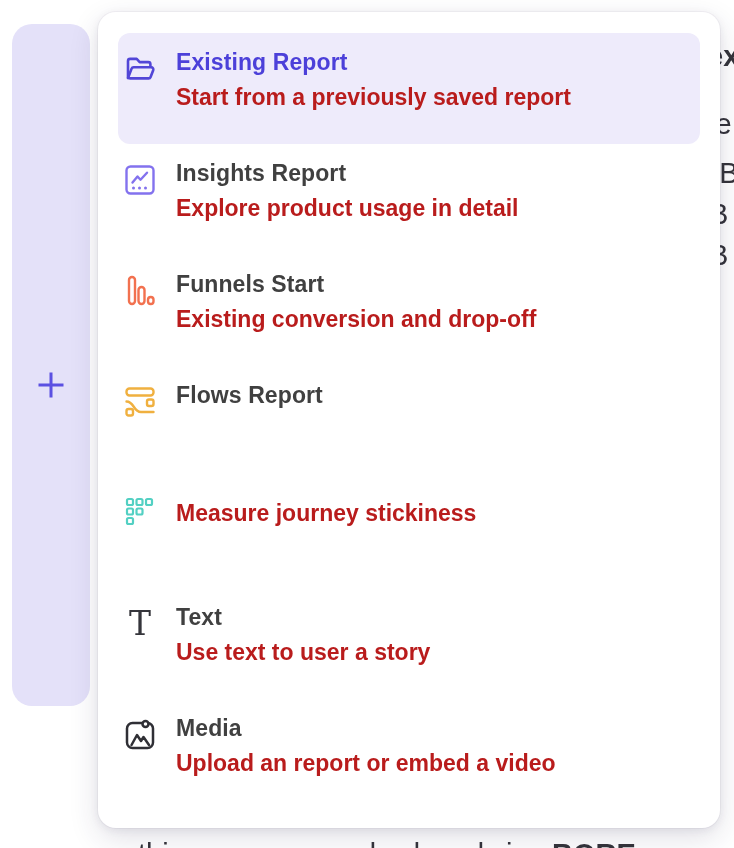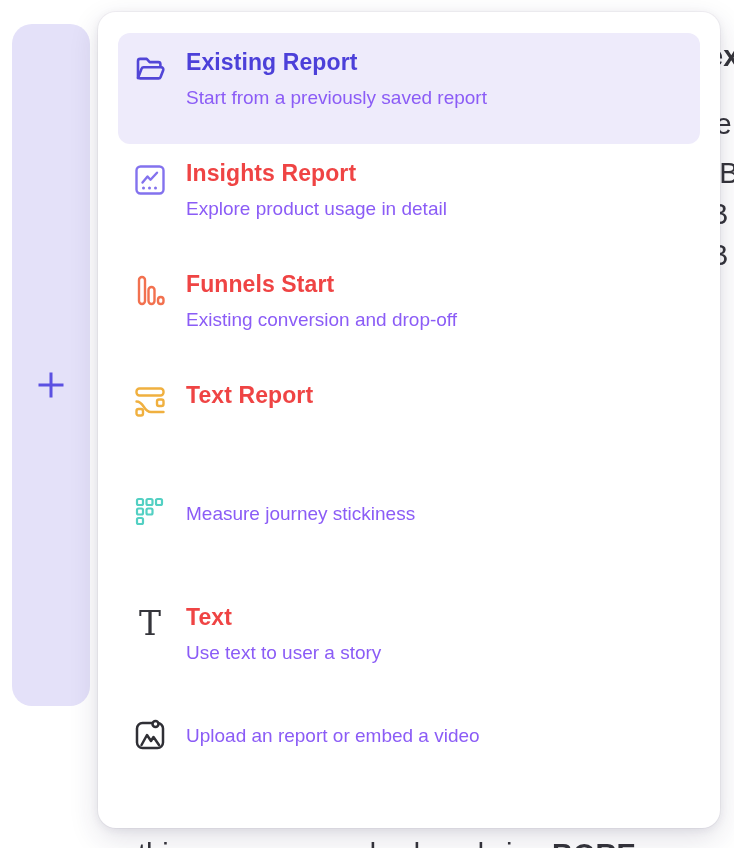--- a/index.html
+++ b/index.html
@@ -17,29 +17,29 @@
     width:40px; height:40px; display:flex; align-items:center; justify-content:center;
     cursor:pointer; background:transparent; border:none; }
 
   
   .popover { position:absolute; left:98px; top:12px; width:622px; height:816px;
     background:#ffffff; border-radius:18px; z-index:3; padding:21px 20px;
     box-shadow:0 10px 30px rgba(40,35,80,.14), 0 2px 8px rgba(40,35,80,.08), 0 0 0 1px rgba(40,35,80,.04);
     display:flex; flex-direction:column; }
 
   .menu-item { display:flex; align-items:flex-start; height:111px; flex:0 0 auto;
-    padding:15px 14px; border-radius:12px; cursor:pointer; }
+    padding:15px 4px; border-radius:12px; cursor:pointer; }
   .menu-item.active { background:#eeebfb; }
 
   .item-icon { width:36px; height:36px; flex:0 0 36px; margin-top:3px;
     display:flex; align-items:center; justify-content:center; }
   .item-text { margin-left:18px; display:flex; flex-direction:column; }
-  .item-title { font-size:23px; line-height:28px; font-weight:600; color:#ef4444; letter-spacing:.1px; }
+  .item-title { font-size:23px; line-height:28px; font-weight:600; color:#404040; letter-spacing:.1px; }
   .menu-item.active .item-title { color:#4c40d9; }
-  .item-sub { margin-top:10px; font-size:19px; line-height:23px; font-weight:400; color:#8b5cf6; }
+  .item-sub { margin-top:10px; font-size:23px; line-height:23px; font-weight:700; color:#b91c1c; }
 
   .t-glyph { font-family:"DejaVu Serif", serif; font-size:33px; line-height:34px;
     color:#35353b; font-weight:500; }
 
   svg { display:block; }
 </style>
 </head>
 <body>
 
 <span class="bg-frag bold" style="left:707px; top:40px;">ex</span>
@@ -113,21 +113,21 @@
   <div class="menu-item">
     <span class="item-icon">
       <svg width="36" height="36" viewBox="0 0 36 36" fill="none">
         <rect x="4.5" y="4.5" width="27" height="7" rx="3" stroke="#f0b03f" stroke-width="2.4"></rect>
         <rect x="25" y="15.5" width="6.5" height="6.5" rx="2" stroke="#f0b03f" stroke-width="2.4"></rect>
         <rect x="4.5" y="25" width="6.5" height="6.5" rx="2" stroke="#f0b03f" stroke-width="2.4"></rect>
         <path d="M4.5 17.5 c8 0 6.5 10.5 14.5 10.5 h12.5" stroke="#f0b03f" stroke-width="2.4" stroke-linecap="round"></path>
       </svg>
     </span>
     <span class="item-text">
-      <span class="item-title">Text Report</span>
+      <span class="item-title">Flows Report</span>
     </span>
   </div>
 
   <div class="menu-item">
     <span class="item-icon">
       <svg width="36" height="36" viewBox="0 0 36 36" fill="none">
         <rect x="5" y="4" width="6" height="6" rx="1.5" stroke="#53d0c3" stroke-width="2.2"></rect>
         <rect x="14.5" y="4" width="6" height="6" rx="1.5" stroke="#53d0c3" stroke-width="2.2"></rect>
         <rect x="24" y="4" width="6" height="6" rx="1.5" stroke="#53d0c3" stroke-width="2.2"></rect>
         <rect x="5" y="13.5" width="6" height="6" rx="1.5" stroke="#53d0c3" stroke-width="2.2"></rect>
@@ -152,17 +152,18 @@
 
   <div class="menu-item">
     <span class="item-icon">
       <svg width="36" height="36" viewBox="0 0 36 36" fill="none">
         <rect x="5" y="6" width="26" height="25" rx="5.5" stroke="#2f2f35" stroke-width="2.5"></rect>
         <circle cx="23.5" cy="7" r="3" fill="#ffffff" stroke="#2f2f35" stroke-width="2.5"></circle>
         <path d="M9.5 28 l5.5-10 4 6 2.5-4 5.5 8" stroke="#2f2f35" stroke-width="2.5" stroke-linecap="round" stroke-linejoin="round"></path>
       </svg>
     </span>
     <span class="item-text">
+      <span class="item-title">Media</span>
       <span class="item-sub">Upload an report or embed a video</span>
     </span>
   </div>
 
 </div>
 
 </body></html>

